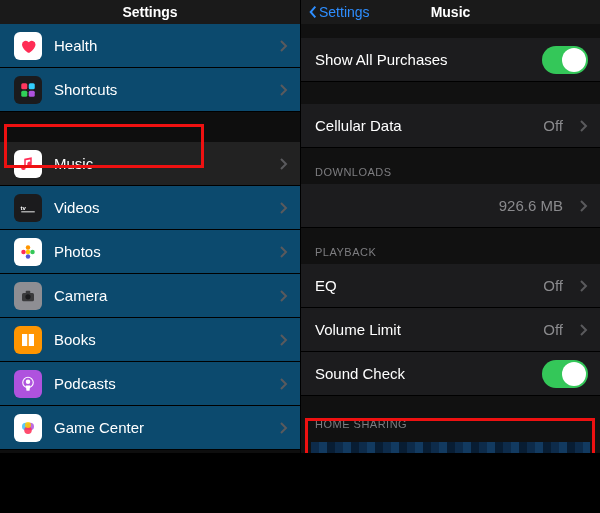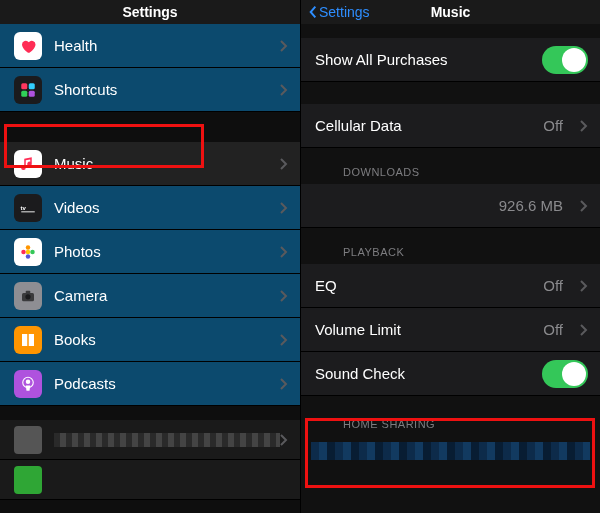--- a/index.html
+++ b/index.html
@@ -6,21 +6,21 @@
   body {
     background: #000;
     font-family: -apple-system, "Helvetica Neue", Arial, sans-serif;
     width: 600px;
     height: 513px;
     overflow: hidden;
     display: flex;
     color: #fff;
   }
   .pane {
-    height: 513px;
+    height: 453px;
     overflow: hidden;
     position: relative;
   }
   .pane-left { width: 300px; background: #0e0e0e; }
   .pane-right { width: 300px; background: #111; border-left: 1px solid #000; }
 
   
   .header {
     height: 24px;
     display: flex;
@@ -76,21 +76,20 @@
   .spacer-sm { height: 14px; background: #0e0e0e; }
   .spacer-right { background: #111; }
 
   .section-header {
     font-size: 11px;
     letter-spacing: 0.5px;
     color: #7d7d80;
     padding: 18px 14px 6px 14px;
     background: #111;
     text-transform: uppercase;
-    margin-left: 28px;
   }
 
   .row-right {
     background: #1c1c1e;
     justify-content: flex-end;
   }
 
   
   .toggle {
     width: 46px; height: 28px;
@@ -272,20 +271,36 @@
         </svg>
     </div>
     <span class="label">Podcasts</span>
     <span class="chev">
         <svg viewBox="0 0 8 12">
           <path fill="none" stroke="#5a5a5d" stroke-width="2" d="M1 1l5 5-5 5"></path>
         </svg>
       </span>
   </div>
 
+  <div class="row">
+    <div class="icon" style="background:#fff">
+      <svg viewBox="0 0 24 24">
+          <circle cx="9" cy="10" r="5" fill="#5ac8fa"></circle>
+          <circle cx="15" cy="10" r="5" fill="#af52de" opacity="0.85"></circle>
+          <circle cx="12" cy="15" r="5" fill="#ff2d55" opacity="0.85"></circle>
+          <circle cx="12" cy="8" r="4" fill="#ffcc00" opacity="0.85"></circle>
+        </svg>
+    </div>
+    <span class="label">Game Center</span>
+    <span class="chev">
+        <svg viewBox="0 0 8 12">
+          <path fill="none" stroke="#5a5a5d" stroke-width="2" d="M1 1l5 5-5 5"></path>
+        </svg>
+      </span>
+  </div>
 
   <div class="spacer-sm"></div>
 
   <div class="blur-row">
     <div class="blur-swatch" style="background:#555"></div>
     <div class="blur-text"></div>
     <span class="chev">
         <svg viewBox="0 0 8 12">
           <path fill="none" stroke="#5a5a5d" stroke-width="2" d="M1 1l5 5-5 5"></path>
         </svg>

